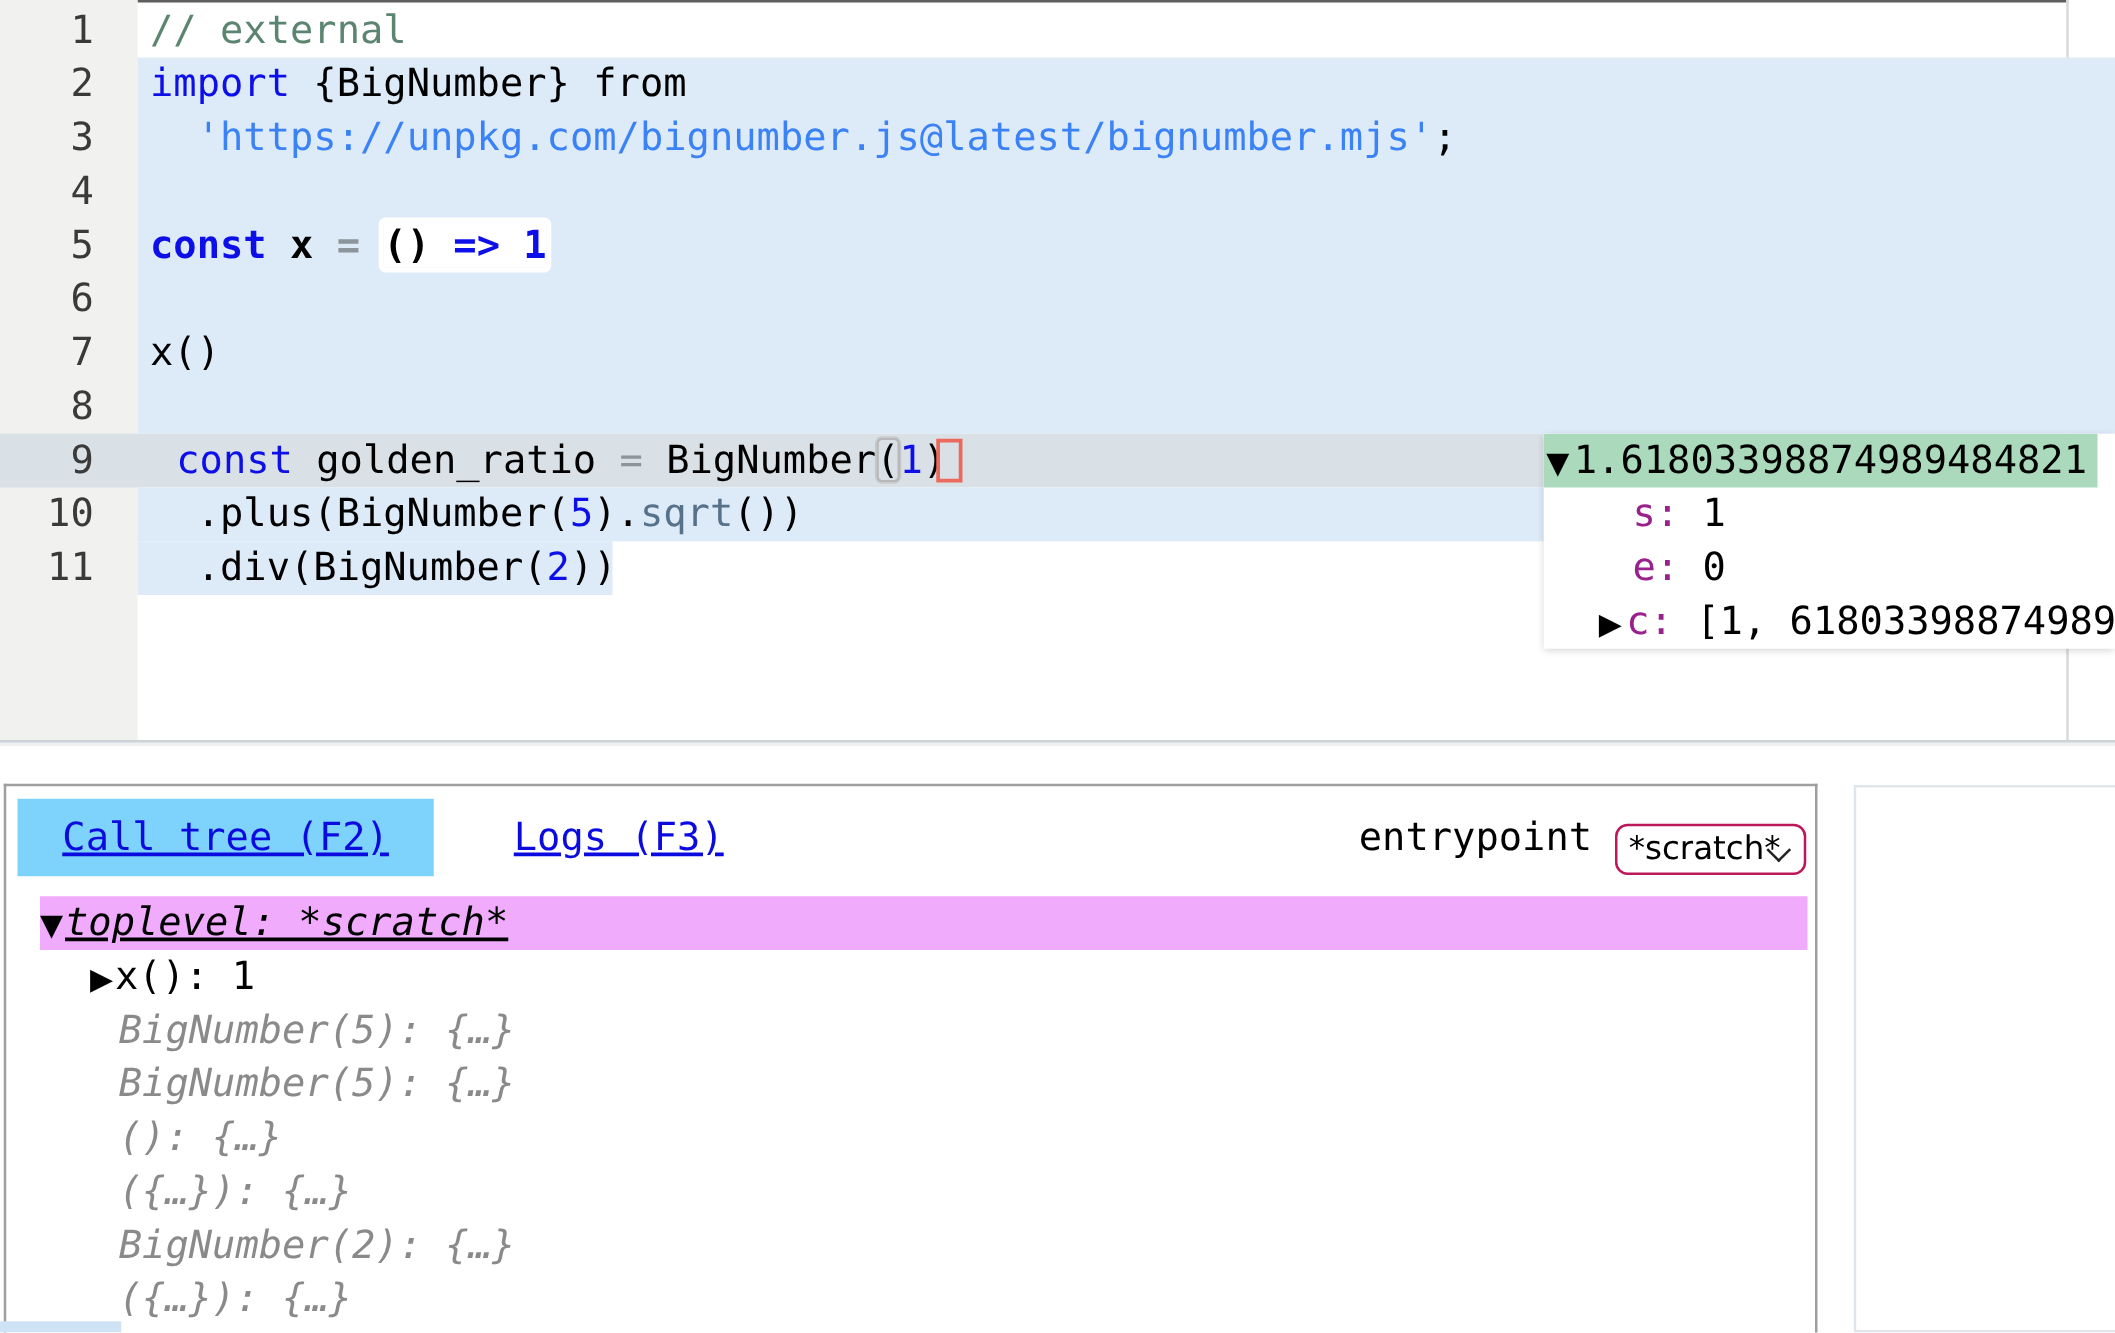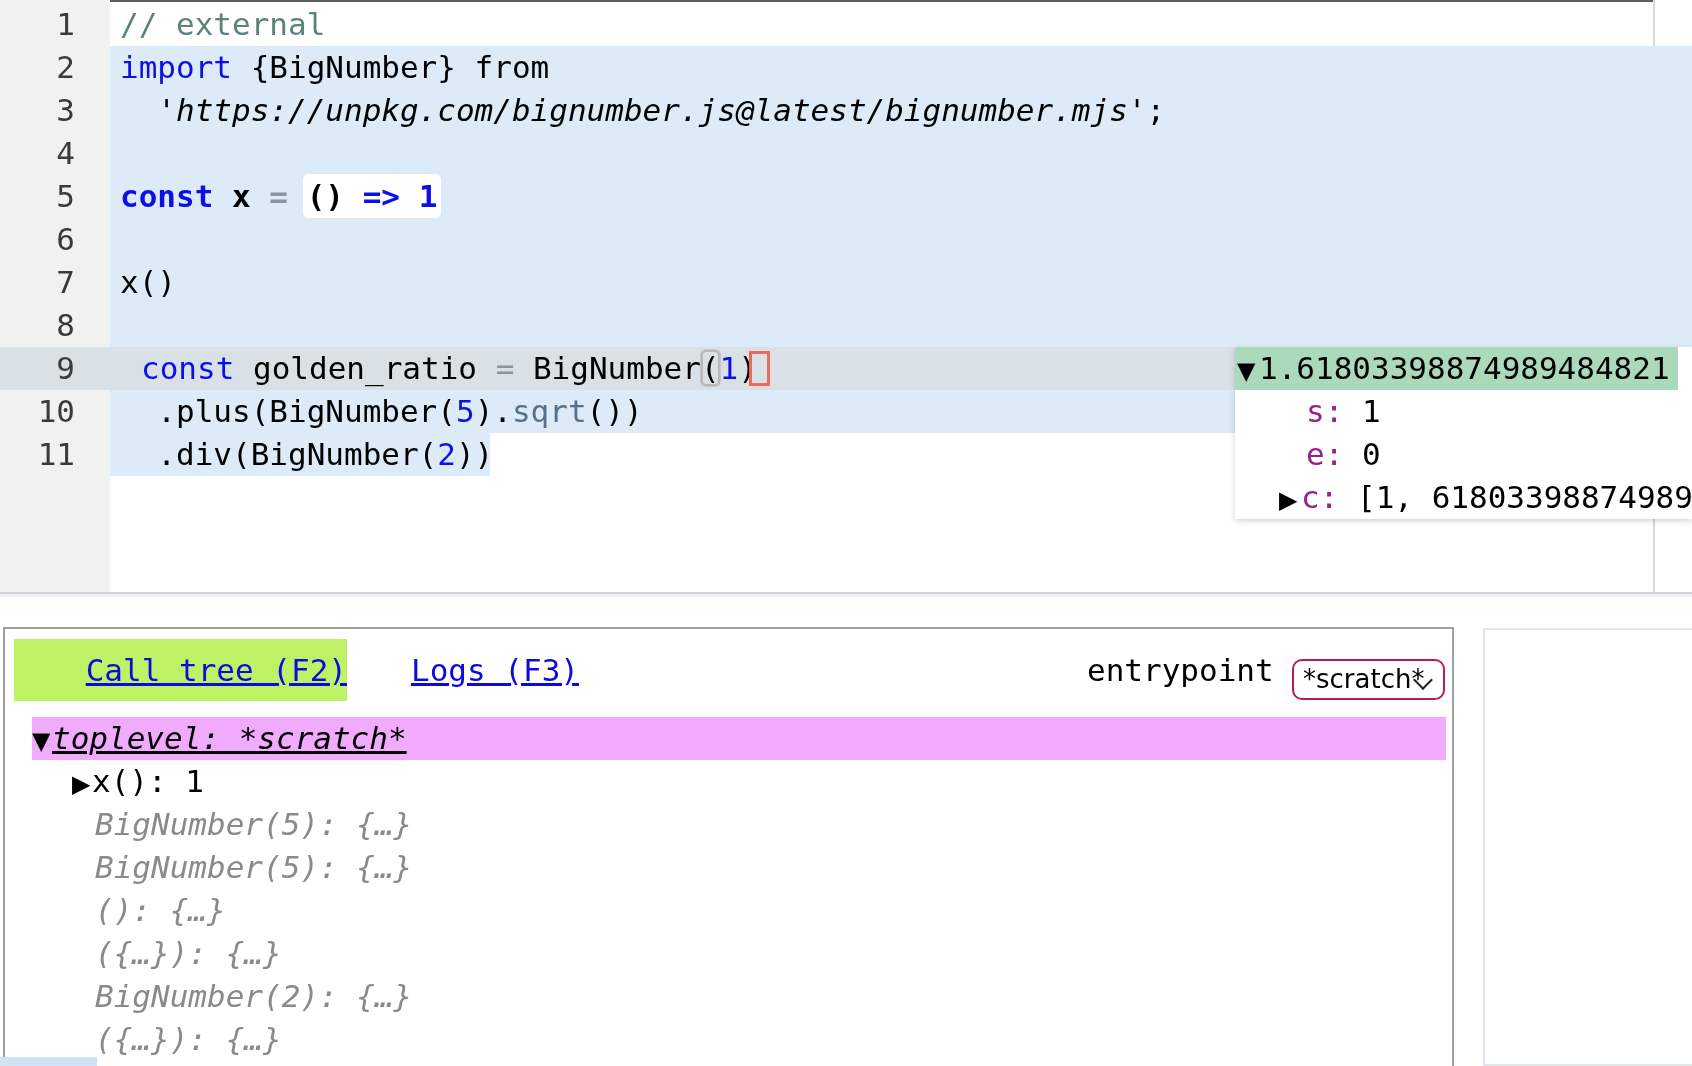--- a/index.html
+++ b/index.html
@@ -13,21 +13,21 @@
   .hl{position:absolute;z-index:2;}
   .hl-blue{background:#ddebf8;}
   .hl-gray{background:#d9e0e6;}
   .gutter-num{position:absolute;left:0;width:75px;height:43px;line-height:43px;text-align:right;
               font-size:31px;color:#3a3a3a;z-index:3;}
   .code-line{position:absolute;left:120px;height:43px;line-height:43px;font-size:31px;color:#000;
              white-space:pre;z-index:3;}
   .tok-kw{color:#0d0fe8;}
   .tok-num{color:#0d0fe8;}
   .tok-comment{color:#5b8571;}
-  .tok-str{color:#000000;font-style:italic;}
+  .tok-str{color:#3b82f6;}
   .tok-op{color:#8d959c;}
   .tok-prop{color:#56718a;}
   .tok-plain{color:#000;}
   .cutout{background:#fff;box-shadow:0 0 0 4px #fff;border-radius:2px;}
   .bracket-box{box-shadow:inset 0 0 0 2px #b8b8b8, 0 0 0 1px #c6c6c6;border-radius:5px;}
   .cursor-box{position:absolute;left:749px;top:351px;width:15px;height:29px;
               border:3px solid #ec6a5c;background:transparent;z-index:4;}
   .editor-bottom{position:absolute;left:0;top:592px;width:1692px;height:2px;background:#ccd4da;z-index:5;}
   .editor-shadow{position:absolute;left:0;top:594px;width:1692px;height:10px;
                  background:linear-gradient(to bottom, rgba(60,80,100,0.10), rgba(60,80,100,0));z-index:5;}
@@ -40,21 +40,21 @@
        font-family:"DejaVu Sans","Liberation Sans",sans-serif;vertical-align:baseline;}
   .popup-prop{padding-left:71px;color:#000;}
   .popup-prop.has-arrow{padding-left:44px;}
   .pkey{color:#99208d;}
   
   .calltree-panel{position:absolute;left:3px;top:627px;width:1451px;height:448px;background:#fff;
                   border:2px solid #9f9f9f;border-bottom:none;box-sizing:border-box;}
   .tabs-row{position:absolute;left:0;top:10px;width:100%;height:62px;}
   .tab{position:absolute;top:0;height:62px;line-height:62px;font-size:31px;
        color:#0b0bdf;text-decoration:underline;cursor:pointer;white-space:pre;}
-  .tab-active{background:#bef264;text-align:right;}
+  .tab-active{background:#7dd3fc;text-align:center;}
   .entry-label{position:absolute;top:0;height:62px;line-height:62px;font-size:31px;color:#000;}
   .entry-select{position:absolute;top:20px;width:153px;height:41px;border:2px solid #be185d;
                 border-radius:10px;background:#fff;box-sizing:border-box;cursor:pointer;}
   .entry-select .sel-text{position:absolute;left:9px;top:0;height:37px;line-height:37px;font-size:26px;
                 color:#000;font-family:"DejaVu Sans","Liberation Sans",sans-serif;}
   .chevron{position:absolute;right:13px;top:12px;width:12px;height:12px;
            border-right:2.5px solid #222;border-bottom:2.5px solid #222;transform:rotate(45deg);}
   .ct-rows{position:absolute;left:27px;top:88px;width:1414px;}
   .ct-row{height:43px;line-height:43px;font-size:31px;white-space:pre;color:#000;}
   .ct-row .tri{width:20px;}

